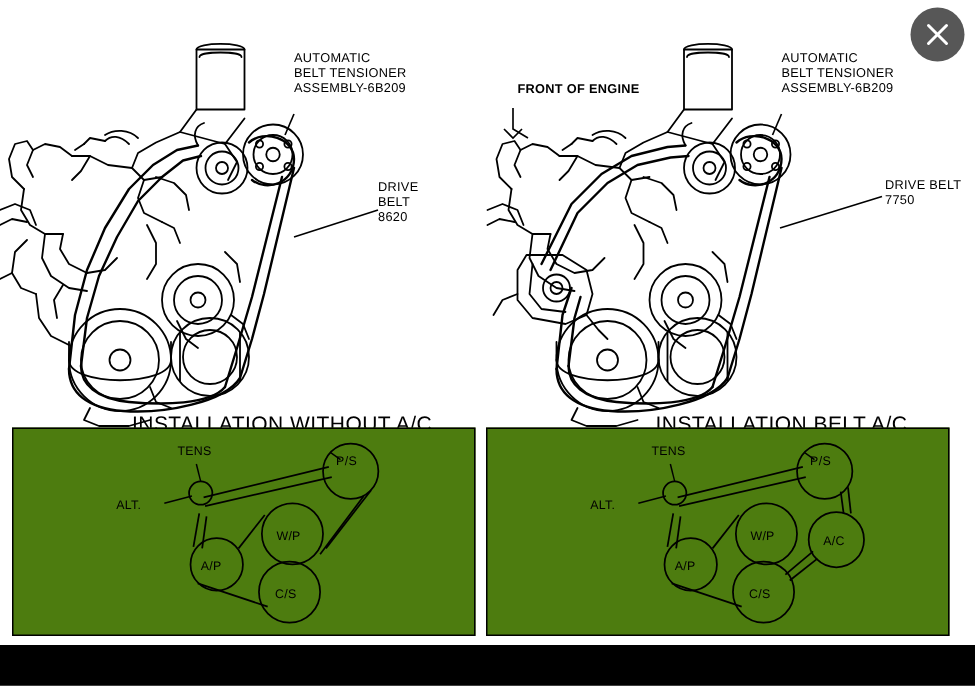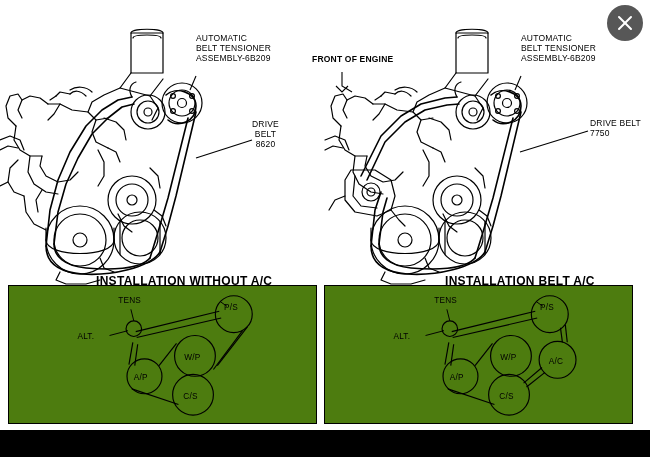--- a/index.html
+++ b/index.html
@@ -35,30 +35,29 @@
   #close-btn svg { display: block; }
   .label {
     position: absolute;
     font-family: "Liberation Sans", sans-serif;
     font-size: 8.5px;
     line-height: 10px;
     color: #000;
     letter-spacing: 0.2px;
     white-space: pre;
   }
-  .label.bold { font-weight: bold; }
+  .label.bold { font-weight: bold; margin-left: 33px; }
   .caption {
     position: absolute;
     font-family: "Liberation Sans", sans-serif;
-    font-size: 12px;
-    font-weight: bold;
+    font-size: 14px;
+    font-weight: normal;
     color: #000;
     letter-spacing: 0.3px;
     white-space: pre;
-    margin-left: 8px;
   }
   .routing-label {
     font-family: "Liberation Sans", sans-serif;
     font-size: 8.5px;
     fill: #000;
     letter-spacing: 0.2px;
   }
   svg.art {
     position: absolute;
     left: 0;
@@ -247,21 +246,21 @@
       <path d="M521 76 L515 90"></path>
 
       <path d="M588 131 L520 152"></path>
     </g>
   </svg>
 
   <div class="label" style="left:196px; top:33px;">AUTOMATIC
 BELT TENSIONER
 ASSEMBLY-6B209</div>
 
-  <div class="label" style="left:252px; top:119px;text-align:center;">DRIVE
+  <div class="label" style="left:252px; top:119px;">DRIVE
 BELT
 8620</div>
 
   <div class="label bold" style="left:312px; top:54px;">FRONT OF ENGINE</div>
 
   <div class="label" style="left:521px; top:33px;">AUTOMATIC
 BELT TENSIONER
 ASSEMBLY-6B209</div>
 
   <div class="label" style="left:590px; top:118px;">DRIVE BELT

